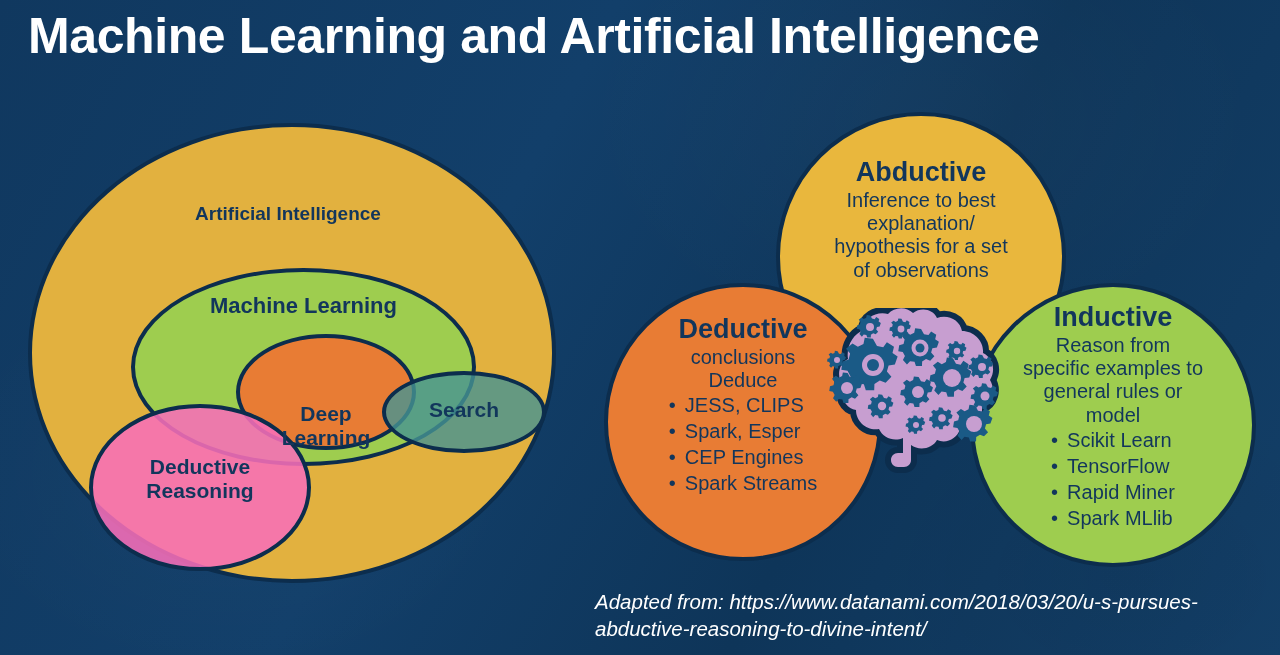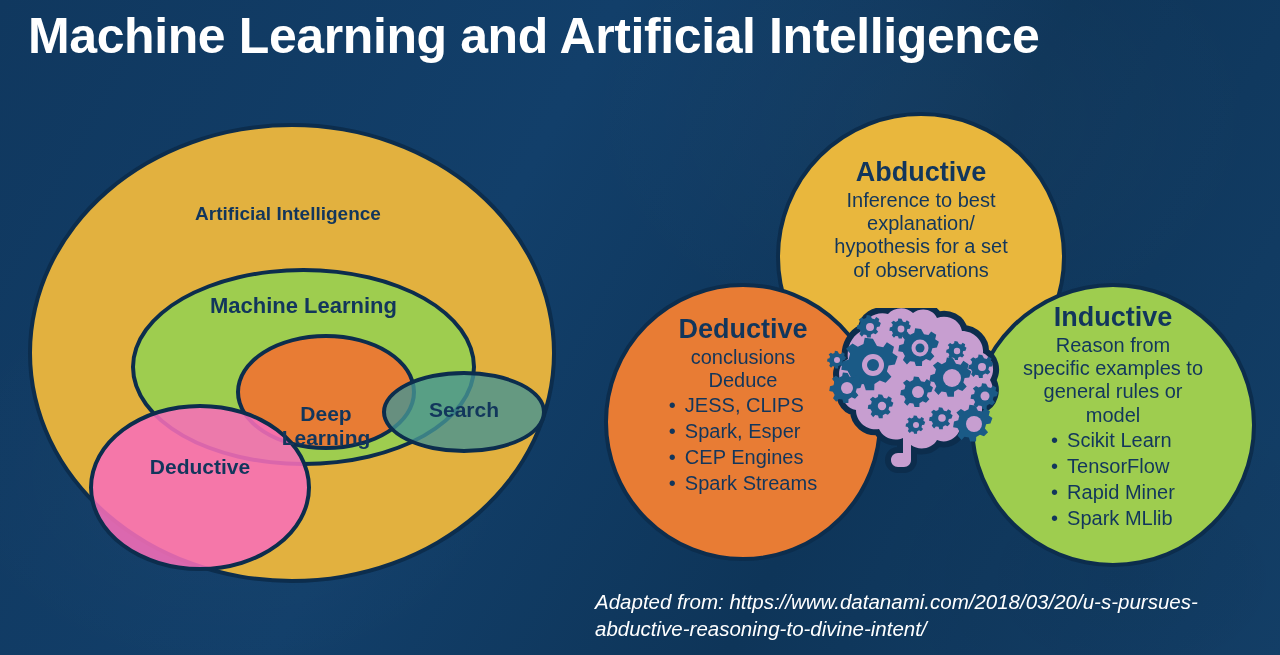--- a/index.html
+++ b/index.html
@@ -233,20 +233,21 @@
 
   <div class="shape-label hdr lbl-ml">Machine Learning</div>
 
   <div class="shape-label hdr lbl-dl">
     <div>Deep</div>
     <div>Learning</div>
   </div>
 
   <div class="shape-label hdr lbl-dr">
     <div>Deductive</div>
+    <div>Reasoning</div>
   </div>
 
   <div class="shape-label hdr lbl-search">Search</div>
 
   <div class="shape abductive-circle"></div>
   <div class="shape deductive-circle"></div>
   <div class="shape inductive-circle"></div>
 
   <div class="rz-label lbl-abductive">
     <div class="rz-title">Abductive</div>

